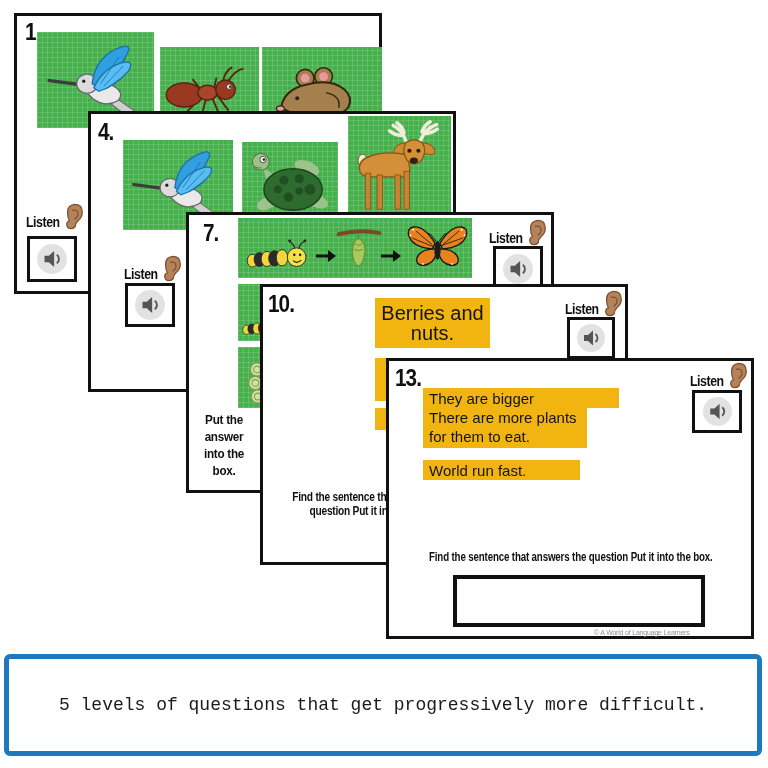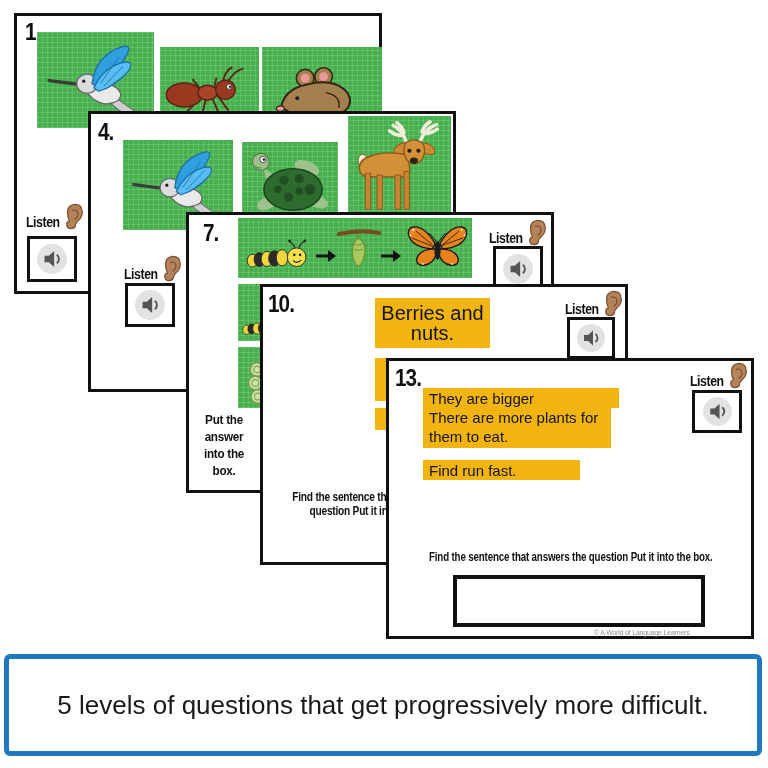--- a/index.html
+++ b/index.html
@@ -31,22 +31,22 @@
               line-height:13.5px;letter-spacing:-.3px;transform:scaleX(.85);transform-origin:center top;}
   .find-line{position:absolute;left:0;right:0;text-align:center;font-weight:800;font-size:12.5px;
              letter-spacing:-.2px;}
   .find-line>span{display:inline-block;transform:scaleX(.78);transform-origin:center top;white-space:nowrap;}
   .answer-box{position:absolute;border:4px solid #101010;background:#fff;box-sizing:border-box;}
   .copyright{position:absolute;font-size:7px;color:#8f8f8f;letter-spacing:-.2px;white-space:nowrap;}
   
   .caption{position:absolute;left:4px;top:654px;width:758px;height:102px;box-sizing:border-box;
            border:5px solid #1d7ac0;border-radius:6px;background:#fff;
            display:flex;align-items:center;justify-content:center;}
-  .caption p{margin:0;padding:0 14px;text-align:center;font-family:Liberation Sans, sans-serif;
-             font-size:26px;line-height:38px;color:#1a1a1a;}
+  .caption p{margin:0;padding:0 14px;text-align:left;font-family:Liberation Mono, monospace;
+             font-size:18px;line-height:38px;color:#1a1a1a;}
 </style>
 </head>
 <body>
 
 <div class="stage">
 
   <section class="card" style="left:14px;top:13px;z-index:1;">
     <div class="num" style="left:8px;top:5px;">1.</div>
 
     <div class="pic" style="left:20px;top:16px;width:117px;height:96px;">
@@ -310,22 +310,22 @@
         <path d="M8 12 h4 l5 -4.5 v15 l-5 -4.5 h-4 z" fill="#555"></path>
         <path d="M19.5 11 a5 5 0 0 1 0 8" fill="none" stroke="#555" stroke-width="1.8"></path>
       </svg>
     </div>
   </section>
 
   <section class="card" style="left:386px;top:358px;z-index:5;">
     <div class="num" style="left:6px;top:6px;">13.</div>
 
     <div class="ybox" style="left:34px;top:16px;width:196px;height:20px;margin-top:11px;">They are bigger</div>
-    <div class="ybox" style="left:34px;top:46px;width:188px;height:41px;">There are more plants for them to eat.</div>
-    <div class="ybox" style="left:34px;top:99px;width:157px;height:20px;">Find run fast.</div>
+    <div class="ybox" style="left:34px;top:46px;width:164px;height:41px;">There are more plants for them to eat.</div>
+    <div class="ybox" style="left:34px;top:99px;width:157px;height:20px;">World run fast.</div>
 
     <div class="listen" style="left:301px;top:6px;">
       <span class="listen-label">Listen</span>
       <svg class="ear" viewBox="0 0 22 30" width="19" height="27">
         <path d="M11 1 Q20 1 20 10 Q20 16 15 20 Q12 23 12 26 Q11 29 7 29 Q2 29 2 24 Q2 21 5 20 Q3 16 3 10 Q3 2 11 1 Z" fill="#b5835a" stroke="#7d5233" stroke-width="1.5"></path>
         <path d="M8 8 Q15 6 15 12 Q15 16 11 18" fill="none" stroke="#7d5233" stroke-width="1.5"></path>
       </svg>
     </div>
     <div class="audio-btn" style="left:303px;top:29px;width:50px;height:43px;">
       <svg viewBox="0 0 30 30" width="31" height="31">

